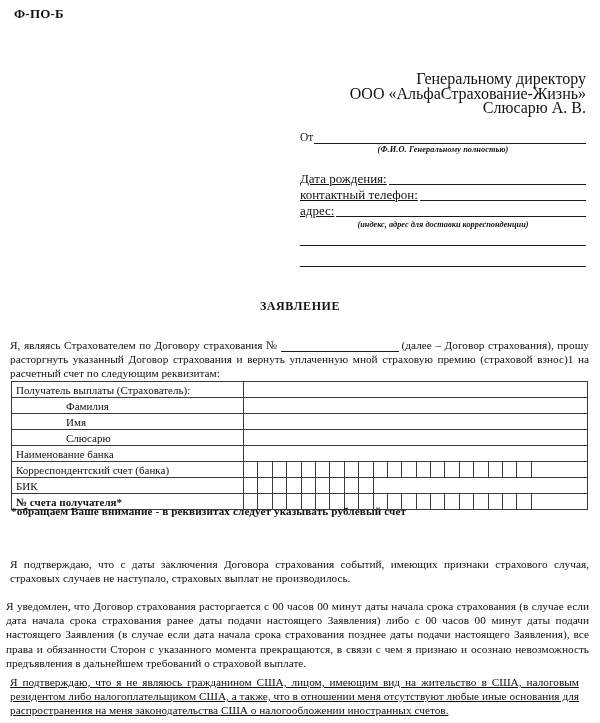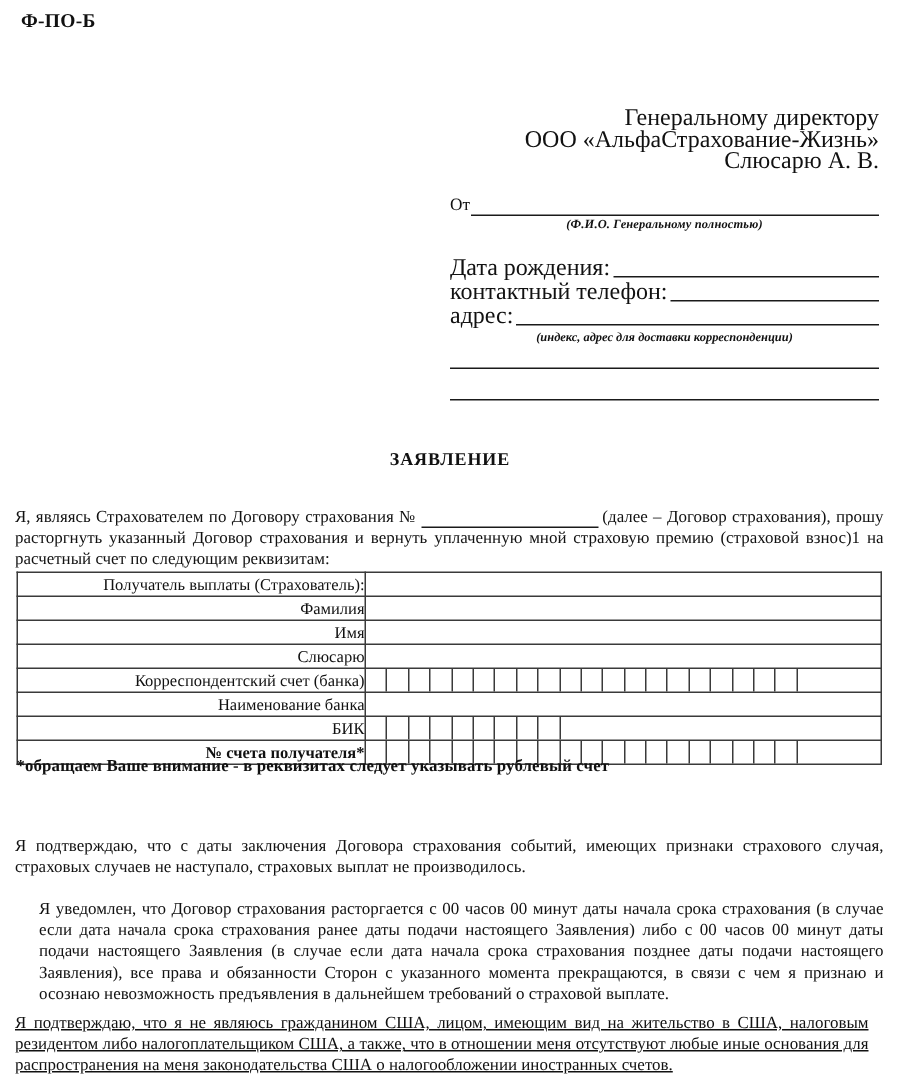--- a/index.html
+++ b/index.html
@@ -80,24 +80,25 @@
     left: 300px;
     top: 172px;
     width: 286px;
   }
   .field-row {
     display: flex;
     align-items: flex-end;
     margin-bottom: 3px;
   }
   .field-label {
-    font-size: 16px;
+    font-size: 13px;
     line-height: 13px;
     white-space: nowrap;
     padding-right: 2px;
+    text-decoration: underline;
   }
   .hint2 {
     font-size: 8.3px;
     font-style: italic;
     font-weight: bold;
     text-align: center;
     margin-top: 1px;
     margin-bottom: 3px;
   }
   .blank-rule {
@@ -151,21 +152,20 @@
     border-collapse: collapse;
     table-layout: fixed;
   }
   .req-table td {
     border: 1px solid #3a3a3a;
     height: 15px;
     font-size: 11px;
     padding: 0 0 0 4px;
     line-height: 14px;
     vertical-align: middle;
-    text-align: right;
   }
   .req-table td.label-cell { width: 227px; }
   .req-table td.indent { padding-left: 54px; }
   .req-table td.bold { font-weight: bold; }
   .req-table td.value-cell { padding: 0; }
 
   
   .boxgrid {
     display: flex;
     height: 15px;
@@ -185,21 +185,21 @@
     position: absolute;
     left: 11px;
     top: 505px;
     font-size: 11.2px;
     font-weight: bold;
     letter-spacing: 0.1px;
   }
 
   
   .stmt1 { position: absolute; left: 10px; right: 11px; top: 541px; }
-  .stmt2 { position: absolute; left: 26px; right: 11px; top: 583px; }
+  .stmt2 { position: absolute; left: 6px; right: 11px; top: 583px; }
   .stmt3 { position: absolute; left: 10px; right: 21px; top: 659px; text-decoration: underline; }
 </style>
 </head>
 <body>
 
 <div class="page">
 
   <div class="form-code">Ф-ПО-Б</div>
 
   <div class="addressee">
@@ -252,20 +252,24 @@
         </tr>
         <tr>
           <td class="label-cell indent">Имя</td>
           <td class="value-cell"></td>
         </tr>
         <tr>
           <td class="label-cell indent">Слюсарю</td>
           <td class="value-cell"></td>
         </tr>
         <tr>
+          <td class="label-cell">Наименование банка</td>
+          <td class="value-cell"></td>
+        </tr>
+        <tr>
           <td class="label-cell">Корреспондентский счет (банка)</td>
           <td class="value-cell">
             <div class="boxgrid">
               <i></i>
               <i></i>
               <i></i>
               <i></i>
               <i></i>
               <i></i>
               <i></i>
@@ -279,24 +283,20 @@
               <i></i>
               <i></i>
               <i></i>
               <i></i>
               <i></i>
               <i></i>
             </div>
           </td>
         </tr>
         <tr>
-          <td class="label-cell">Наименование банка</td>
-          <td class="value-cell"></td>
-        </tr>
-        <tr>
           <td class="label-cell">БИК</td>
           <td class="value-cell">
             <div class="boxgrid">
               <i></i>
               <i></i>
               <i></i>
               <i></i>
               <i></i>
               <i></i>
               <i></i>

